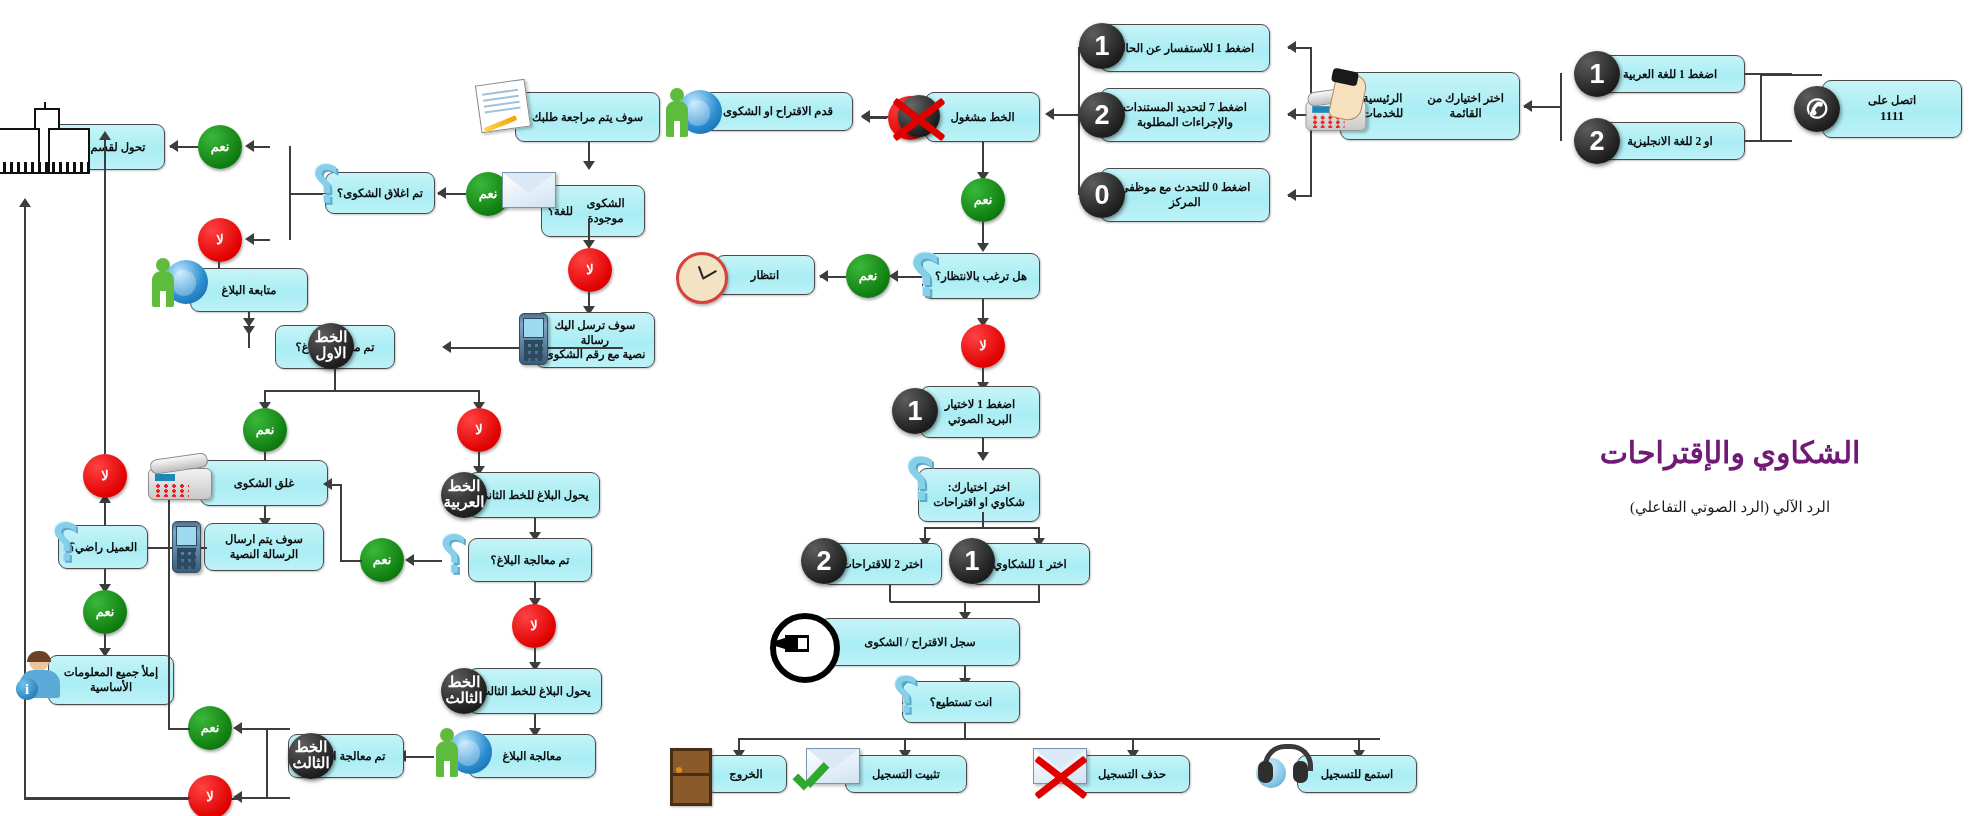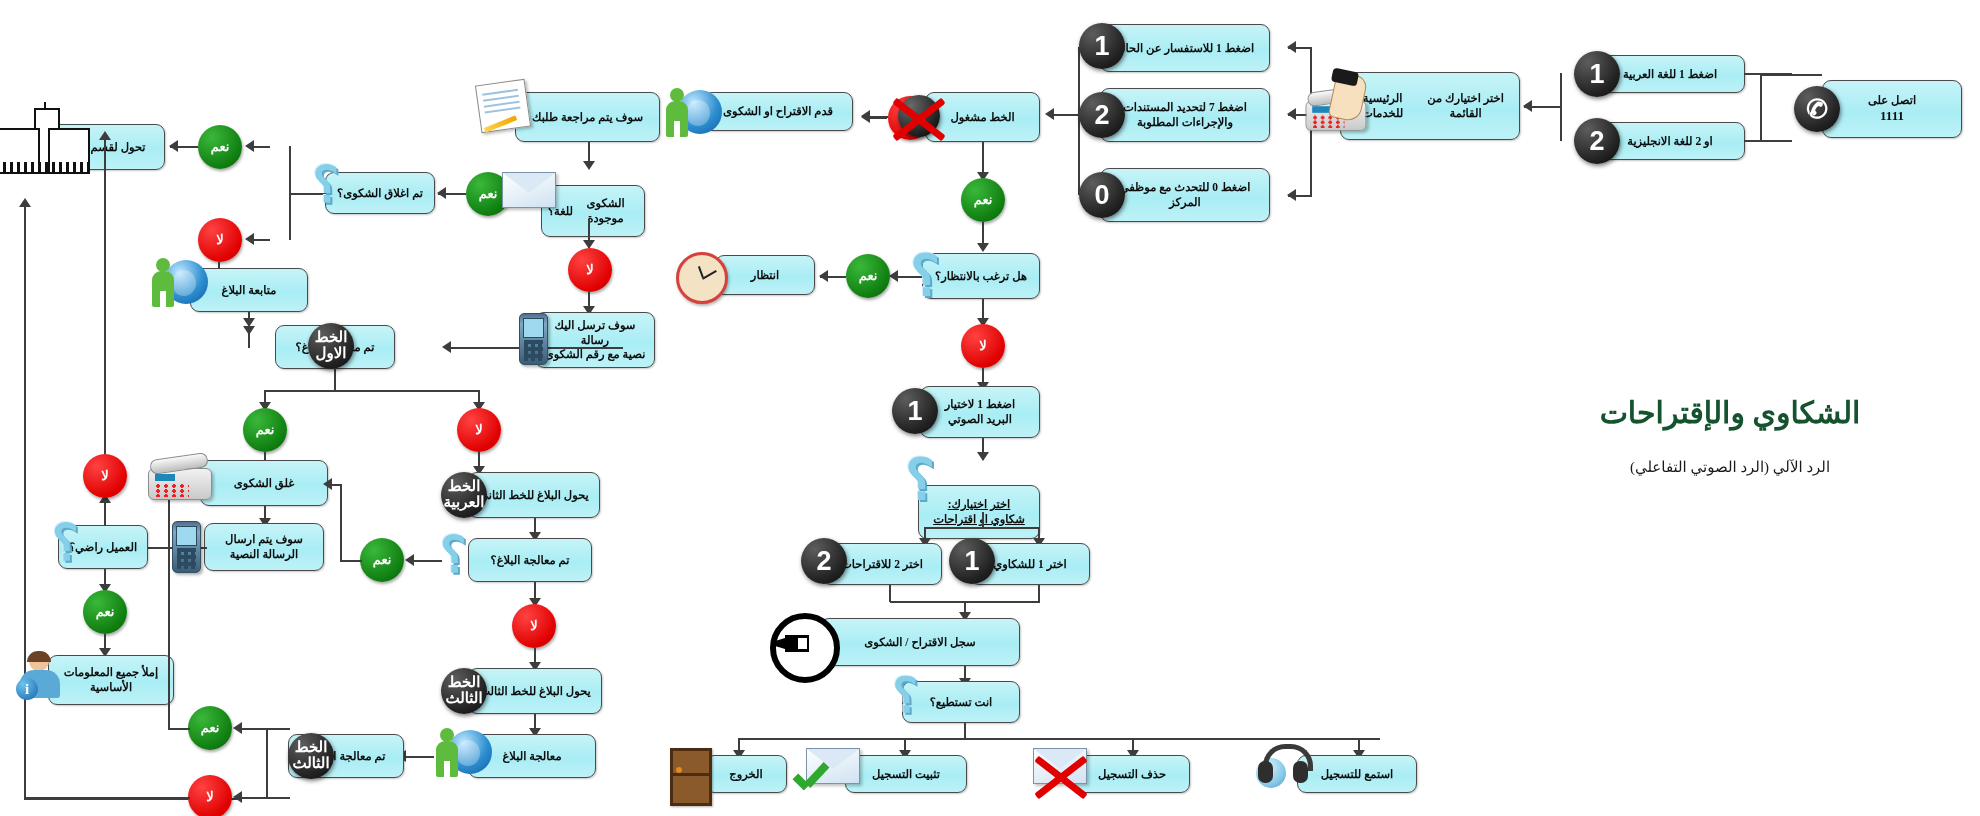--- a/index.html
+++ b/index.html
@@ -33,21 +33,21 @@
   
   .badge{position:absolute;width:46px;height:46px;border-radius:50%;display:flex;align-items:center;justify-content:center;
          background:radial-gradient(circle at 30% 24%,#5d5d5d,#232323 65%,#0b0b0b);
          color:#fff;font-size:27px;font-weight:700;font-family:"Liberation Sans",sans-serif;
          box-shadow:1px 2px 4px rgba(0,0,0,.5);z-index:6;}
   .badge.tiny{font-size:15px;line-height:1.05;font-family:"Liberation Serif",serif;text-align:center;direction:rtl;}
   .badge.phone{font-size:26px;}
 
   
   #title{position:absolute;direction:rtl;text-align:center;font-family:"Liberation Serif","DejaVu Serif",serif;}
-  #title .t1{font-size:30px;font-weight:700;color:#14532d;letter-spacing:.5px;}
+  #title .t1{font-size:30px;font-weight:700;color:#701a75;letter-spacing:.5px;margin-top:40px;}
   #title .t2{font-size:15px;color:#1a1a1a;margin-top:28px;}
 
   
   .ico{position:absolute;z-index:5;pointer-events:none;}
 
   
   .qm{font-size:56px;font-weight:700;color:#86cfe8;font-family:"Liberation Sans",sans-serif;
       text-shadow:2px 2px 0 #5fa9c8, -1px -1px 0 #d5f0fb;line-height:1;}
 
   
@@ -313,21 +313,21 @@
   <div class="box" style="right:940px;top:386px;width:120px;height:52px;flex-direction:column;">
     <span>اضغط 1 لاختيار</span>
     <span>البريد الصوتي</span>
   </div>
   <div class="badge" style="right:1042px;top:388px;">
     <span>1</span>
   </div>
   <div class="ln lv" style="right:996px;top:438px;height:22px;"></div>
   <div class="arw d" style="right:991px;top:452px;"></div>
 
-  <div class="box" style="right:940px;top:485px;width:122px;height:54px;flex-direction:column;text-decoration:underline;">
+  <div class="box" style="right:940px;top:468px;width:122px;height:54px;flex-direction:column;">
     <span>اختر اختيارك:</span>
     <span>شكاوي او اقتراحات</span>
   </div>
   <div class="ico" style="right:1045px;top:452px;">
     <div class="qm">؟</div>
   </div>
 
   <div class="ln lv" style="right:996px;top:512px;height:16px;"></div>
   <div class="ln lh" style="right:940px;top:527px;width:116px;"></div>
   <div class="ln lv" style="right:940px;top:527px;height:18px;"></div>

